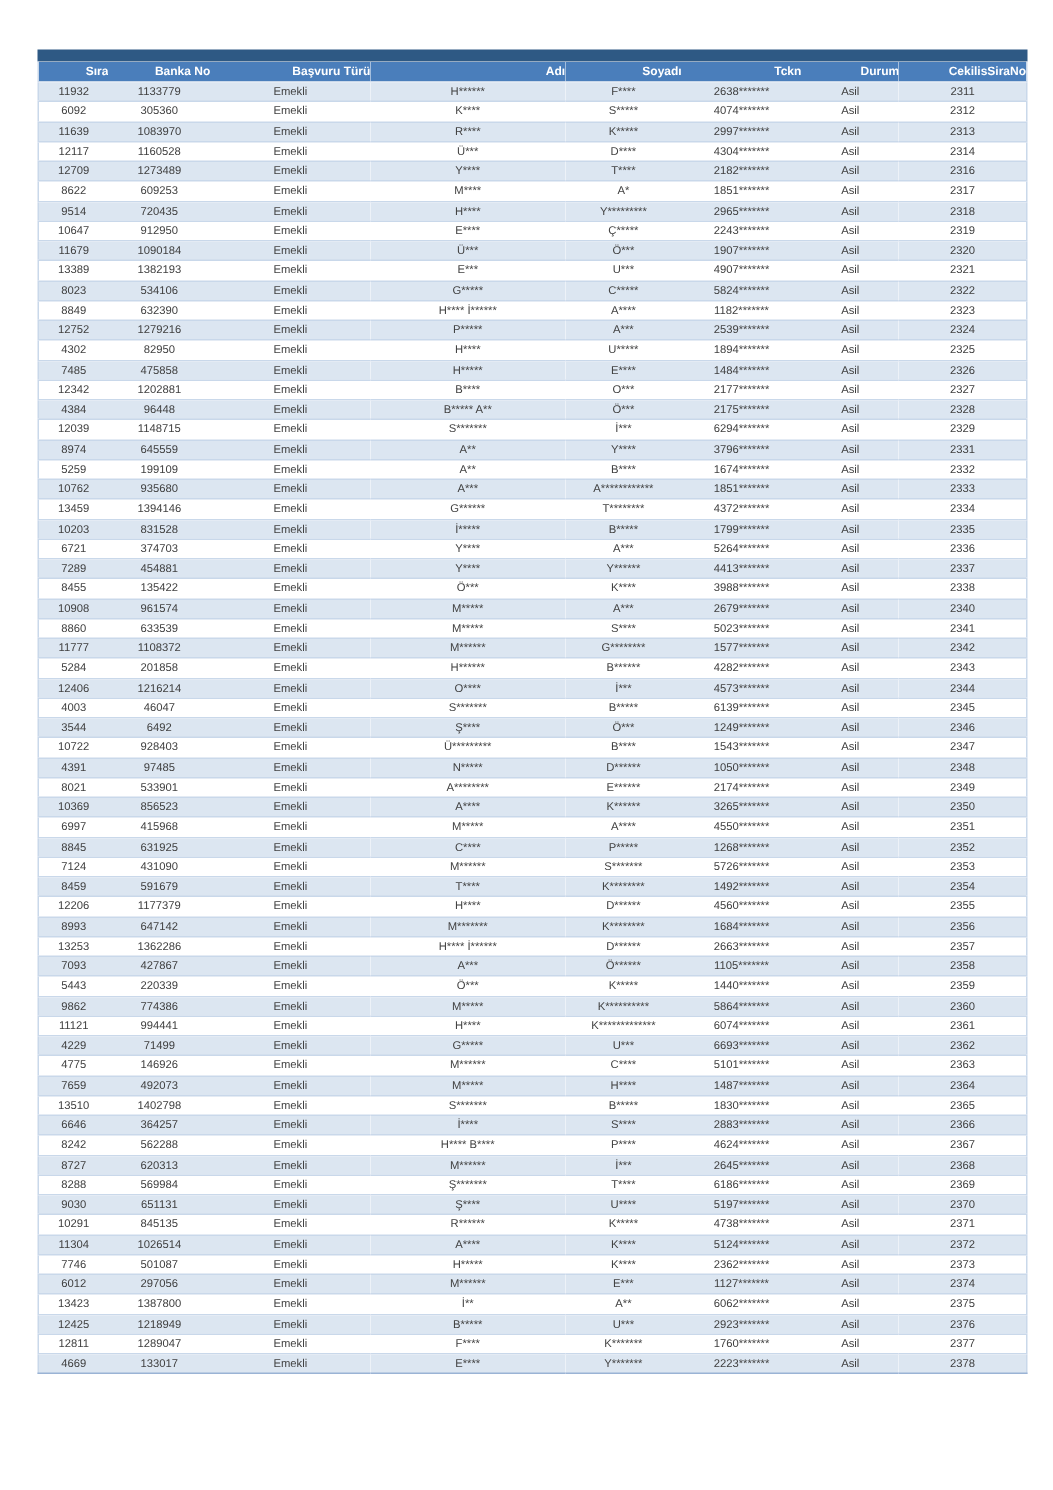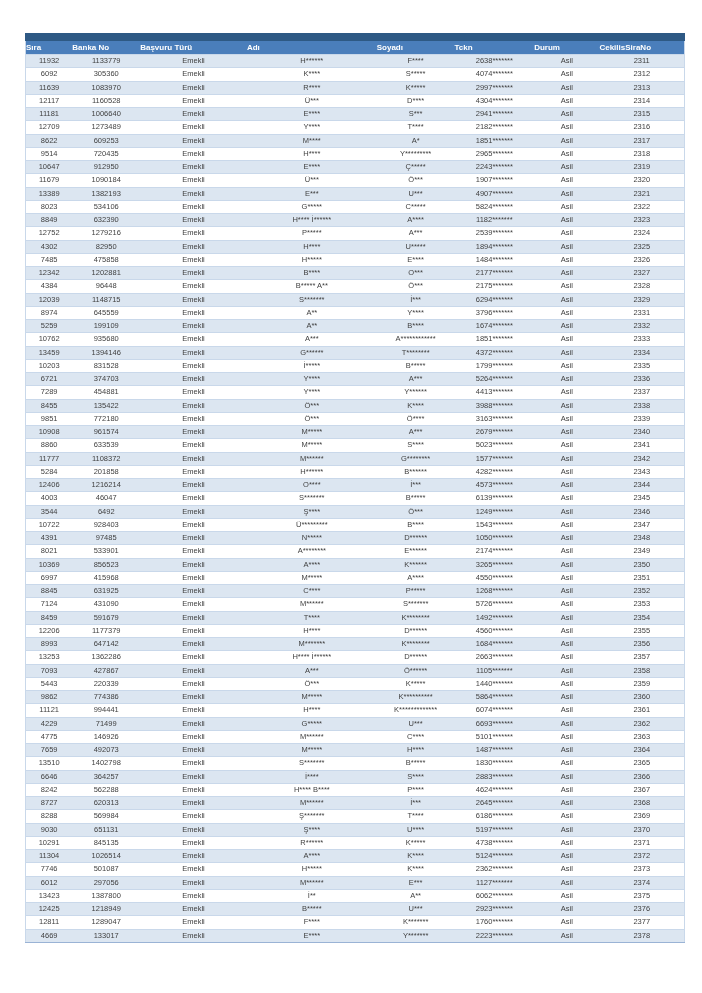--- a/index.html
+++ b/index.html
@@ -33,21 +33,21 @@
     border-right: 1px solid #c9d8ea;
     border-bottom: 1px solid #9ab3d5;
   }
   table.results thead th {
     background: #4a7ebb;
     color: #ffffff;
     font-size: 8px;
     font-weight: bold;
     height: 13px;
     padding: 0;
-    text-align: left;
+    text-align: right;
     white-space: nowrap;
     overflow: hidden;
   }
   table.results tbody td {
     font-size: 7.5px;
     color: #3f3f3f;
     text-align: center;
     height: 12.25px;
     line-height: 12.25px;
     padding: 0;
@@ -134,30 +134,20 @@
             <td>12117</td>
             <td>1160528</td>
             <td>Emekli</td>
             <td>Ü***</td>
             <td>D****</td>
             <td>4304*******</td>
             <td>Asil</td>
             <td>2314</td>
           </tr>
           <tr>
-            <td>11181</td>
-            <td>1006640</td>
-            <td>Emekli</td>
-            <td>E****</td>
-            <td>S***</td>
-            <td>2941*******</td>
-            <td>Asil</td>
-            <td>2315</td>
-          </tr>
-          <tr>
             <td>12709</td>
             <td>1273489</td>
             <td>Emekli</td>
             <td>Y****</td>
             <td>T****</td>
             <td>2182*******</td>
             <td>Asil</td>
             <td>2316</td>
           </tr>
           <tr>
@@ -362,30 +352,20 @@
           </tr>
           <tr>
             <td>8455</td>
             <td>135422</td>
             <td>Emekli</td>
             <td>Ö***</td>
             <td>K****</td>
             <td>3988*******</td>
             <td>Asil</td>
             <td>2338</td>
-          </tr>
-          <tr>
-            <td>9851</td>
-            <td>772180</td>
-            <td>Emekli</td>
-            <td>Ö***</td>
-            <td>Ö****</td>
-            <td>3163*******</td>
-            <td>Asil</td>
-            <td>2339</td>
           </tr>
           <tr>
             <td>10908</td>
             <td>961574</td>
             <td>Emekli</td>
             <td>M*****</td>
             <td>A***</td>
             <td>2679*******</td>
             <td>Asil</td>
             <td>2340</td>

